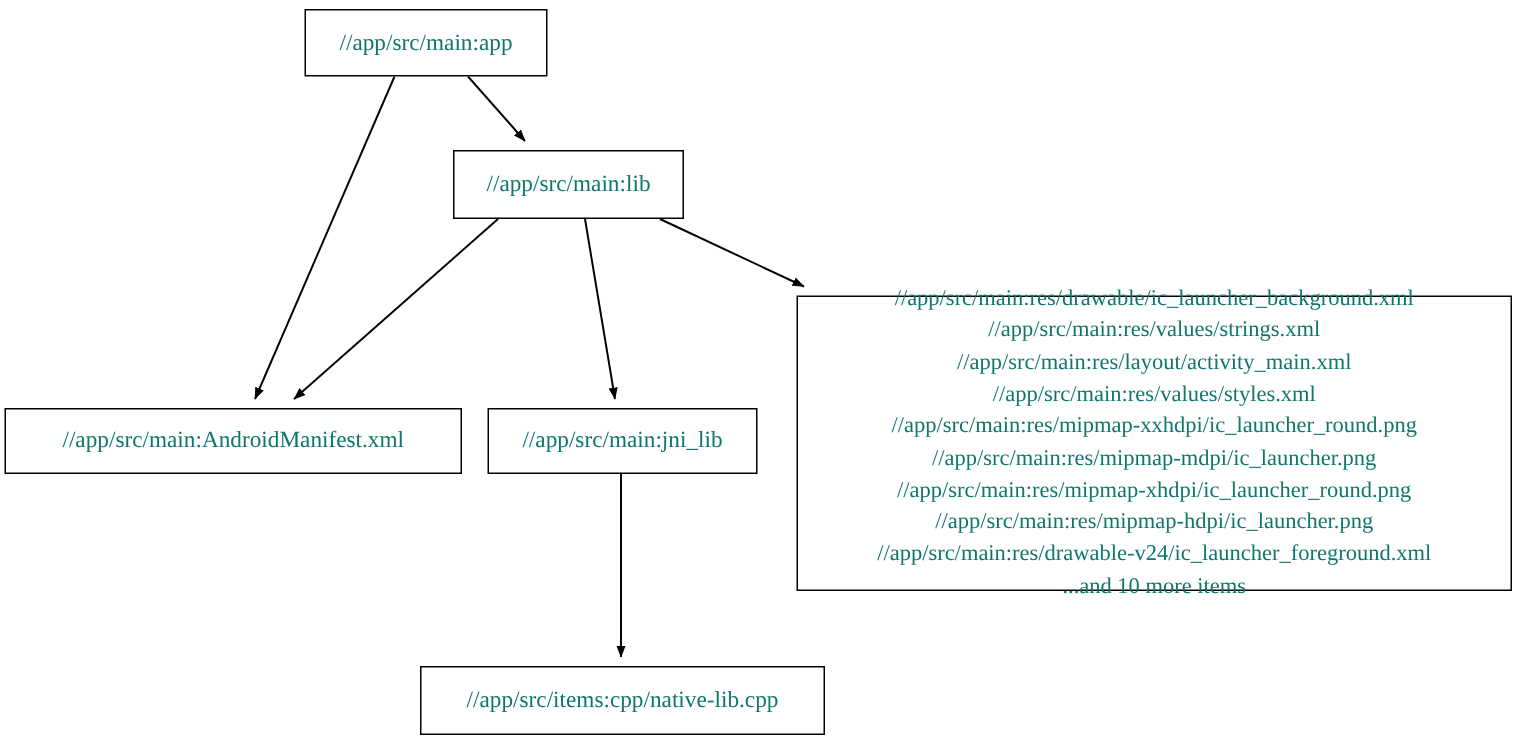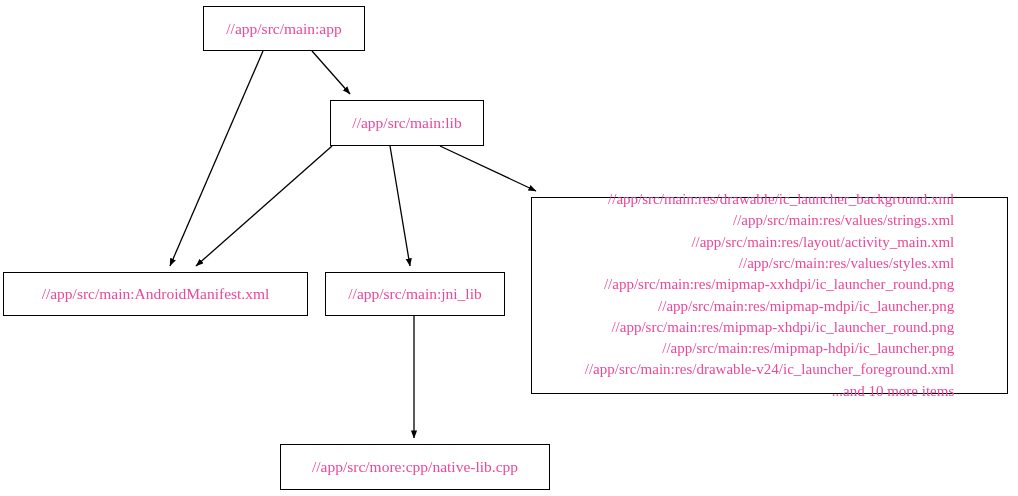--- a/index.html
+++ b/index.html
@@ -25,36 +25,35 @@
   }
   .node {
     position: absolute;
     box-sizing: border-box;
     border: 1px solid #000000;
     background: #ffffff;
     display: flex;
     align-items: center;
     justify-content: center;
     text-align: center;
-    color: #ec4899;
+    color: #0f766e;
     font-size: 15.5px;
     line-height: 1.0;
     white-space: nowrap;
     z-index: 2;
   }
   .node-label {
     display: block;
     padding: 0 8px;
   }
   .node-multiline {
     white-space: pre;
     line-height: 1.42;
     font-size: 15px;
     align-items: center;
-    text-align: right;
   }
   .node-multiline .node-label {
     padding: 0 6px;
   }
 </style>
 </head>
 <body>
 
 <div id="graph">
 
@@ -72,34 +71,34 @@
       <line x1="390" y1="146" x2="410" y2="266"></line>
       <line x1="440" y1="146" x2="536" y2="191"></line>
       <line x1="414" y1="316" x2="414" y2="438"></line>
     </g>
   </svg>
 
   <div class="node" style="left:203px; top:6px; width:162px; height:45px;">
     <span class="node-label">//app/src/main:app</span>
   </div>
 
-  <div class="node" style="left:302px; top:100px; width:154px; height:46px;margin-left:28px;">
+  <div class="node" style="left:302px; top:100px; width:154px; height:46px;">
     <span class="node-label">//app/src/main:lib</span>
   </div>
 
   <div class="node" style="left:3px; top:272px; width:305px; height:44px;justify-content:center;">
     <span class="node-label">//app/src/main:AndroidManifest.xml</span>
   </div>
 
   <div class="node" style="left:325px; top:272px; width:180px; height:44px;text-align:right;">
     <span class="node-label">//app/src/main:jni_lib</span>
   </div>
 
   <div class="node" style="left:280px; top:444px; width:270px; height:46px;">
-    <span class="node-label">//app/src/more:cpp/native-lib.cpp</span>
+    <span class="node-label">//app/src/items:cpp/native-lib.cpp</span>
   </div>
 
   <div class="node node-multiline" style="left:531px; top:197px; width:477px; height:197px;">
     <span class="node-label">//app/src/main:res/drawable/ic_launcher_background.xml
 //app/src/main:res/values/strings.xml
 //app/src/main:res/layout/activity_main.xml
 //app/src/main:res/values/styles.xml
 //app/src/main:res/mipmap-xxhdpi/ic_launcher_round.png
 //app/src/main:res/mipmap-mdpi/ic_launcher.png
 //app/src/main:res/mipmap-xhdpi/ic_launcher_round.png

